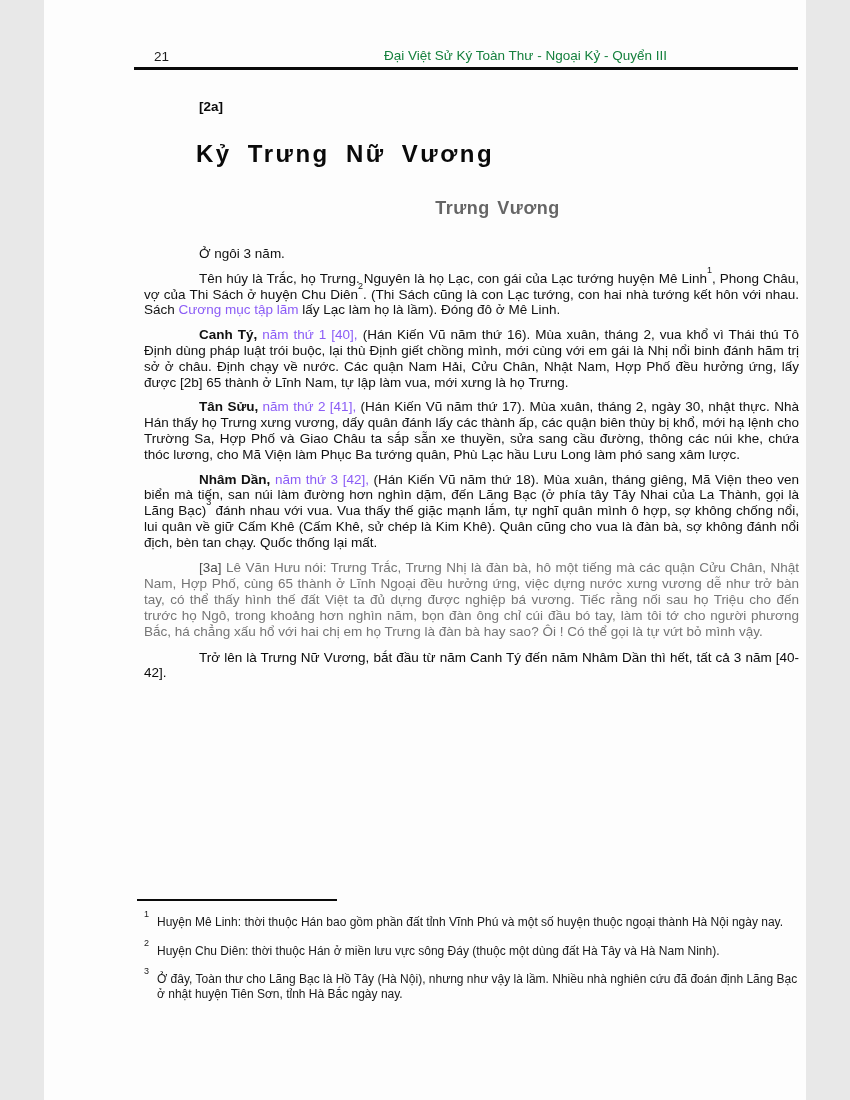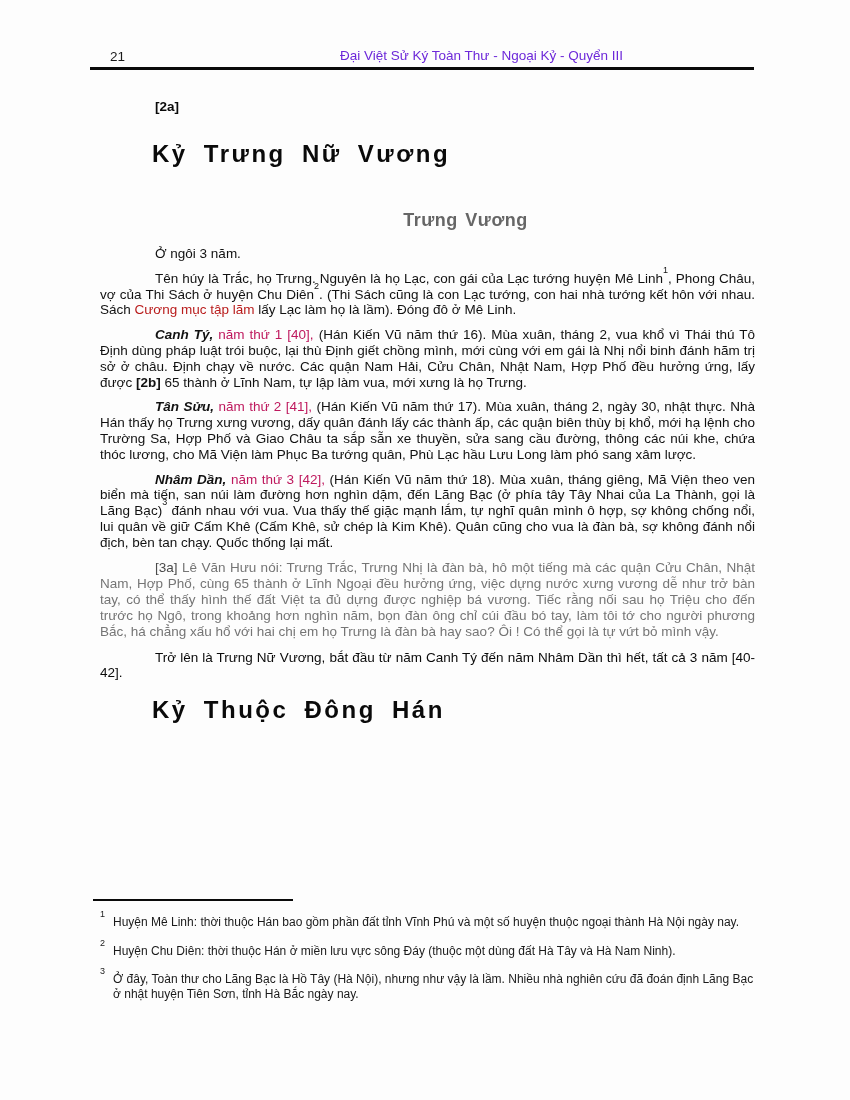--- a/index.html
+++ b/index.html
@@ -1,34 +1,34 @@
 <!DOCTYPE html>
 <html lang="vi"><head>
 <meta charset="utf-8">
 <style>
   html, body { margin: 0; padding: 0; background: #e8e8e8; }
   .page {
     position: relative;
-    width: 850px;
+    width: 762px;
     height: 1100px;
     margin: 0 auto;
     background: #fdfdfd;
     font-family: "Liberation Sans", sans-serif;
     color: #111;
     overflow: hidden;
   }
 
   
   .header-pageno {
     position: absolute; top: 49px; left: 110px;
     font-size: 13.5px; color: #1a1a1a;
   }
   .header-title {
     position: absolute; top: 48px; left: 340px;
-    font-size: 13.5px; color: #6d28d9; white-space: nowrap;
+    font-size: 13.5px; color: #15803d; white-space: nowrap;
   }
   .header-rule {
     position: absolute; top: 67px; left: 90px; width: 664px; height: 3px;
     background: #0a0a0a;
   }
 
   
   .folio {
     position: absolute; top: 99px; left: 155px;
     font-size: 13.5px; font-weight: bold; color: #0a0a0a;
@@ -39,38 +39,38 @@
     position: absolute; left: 100px; width: 655px;
     padding-left: 52px; box-sizing: border-box;
     margin: 0; 
     font-size: 24px; font-weight: bold; color: #0a0a0a;
     letter-spacing: 2.5px; word-spacing: 7px;
   }
   .ky-title.first { top: 140px; }
   .sub-title {
     position: absolute; top: 198px; left: 100px; width: 655px;
     padding-left: 52px; box-sizing: border-box;
-    margin: 12px; text-align: center;
+    margin: 0; text-align: center;
     font-size: 18px; font-weight: bold; color: #666666;
     letter-spacing: 0.5px; word-spacing: 2px;
   }
 
   
   .body-flow {
     position: absolute; top: 240px; left: 100px; width: 655px;
     font-size: 13.5px; line-height: 15.8px; text-align: justify;
   }
   .body-flow p {
     margin: 9px 0 0 0; text-indent: 55px;
   }
   .body-flow p.first { margin-top: 6px; }
-  .era { font-weight: bold; font-style: italic; }
-  .gray-label { color: #be185d; }
-  .gray-book { color: #b91c1c; }
-  .inline-folio { font-weight: bold; }
+  .era { font-weight: bold; }
+  .gray-label { color: #8b5cf6; }
+  .gray-book { color: #8b5cf6; }
+  .inline-folio { font-weight: normal; }
   sup.fnref {
     font-size: 9px; line-height: 0; vertical-align: top;
     position: relative; top: -1px;
   }
 
   .quote {
     margin: 9px 0 0 98px; text-indent: 50px;
     color: #757575; line-height: 16.2px; text-align: justify;
   }
   .quote .q-marker { font-weight: normal; color: #4a4a4a; }
@@ -115,21 +115,20 @@
     <p><span class="era">Canh Tý,</span><span class="gray-label"> năm thứ 1 [40], </span><span>(Hán Kiến Vũ năm thứ 16).  Mùa xuân, tháng 2, vua khổ vì Thái thú Tô Định dùng pháp luật trói buộc, lại thù Định giết chồng mình, mới cùng với em gái là Nhị nổi binh đánh hãm trị sở ở châu.  Định chạy về nước.  Các quận Nam Hải, Cửu Chân, Nhật Nam, Hợp Phố đều hưởng ứng, lấy được </span><span class="inline-folio">[2b]</span><span> 65 thành ở Lĩnh Nam, tự lập làm vua, mới xưng là họ Trưng.</span></p>
 
     <p><span class="era">Tân Sửu,</span><span class="gray-label"> năm thứ 2 [41], </span><span>(Hán Kiến Vũ năm thứ 17).  Mùa xuân, tháng 2, ngày 30, nhật thực. Nhà Hán thấy họ Trưng xưng vương, dấy quân đánh lấy các thành ấp, các quận biên thùy bị khổ, mới hạ lệnh cho Trường Sa, Hợp Phố và Giao Châu ta sắp sẵn xe thuyền, sửa sang cầu đường, thông các núi khe, chứa thóc lương, cho Mã Viện làm Phục Ba tướng quân, Phù Lạc hầu Lưu Long làm phó sang xâm lược.</span></p>
 
     <p><span class="era">Nhâm Dần,</span><span class="gray-label"> năm thứ 3 [42], </span><span>(Hán Kiến Vũ năm thứ 18).  Mùa xuân, tháng giêng, Mã Viện theo ven biển mà tiến, san núi làm đường hơn nghìn dặm, đến Lãng Bạc (ở phía tây Tây Nhai của La Thành, gọi là Lãng Bạc)</span><sup class="fnref">3</sup><span> đánh nhau với vua.  Vua thấy thế giặc mạnh lắm, tự nghĩ quân mình ô hợp, sợ không chống nổi, lui quân về giữ Cấm Khê (Cấm Khê, sử chép là Kim Khê).  Quân cũng cho vua là đàn bà, sợ không đánh nổi địch, bèn tan chạy.  Quốc thống lại mất.</span></p>
 
     <p class="quote"><span class="q-marker">[3a]</span><span> Lê Văn Hưu nói: Trưng Trắc, Trưng Nhị là đàn bà, hô một tiếng mà các quận Cửu Chân, Nhật Nam, Hợp Phố, cùng 65 thành ở Lĩnh Ngoại đều hưởng ứng, việc dựng nước xưng vương dễ như trở bàn tay, có thể thấy hình thế đất Việt ta đủ dựng được nghiệp bá vương.  Tiếc rằng nối sau họ Triệu cho đến trước họ Ngô, trong khoảng hơn nghìn năm, bọn đàn ông chỉ cúi đầu bó tay, làm tôi tớ cho người phương Bắc, há chẳng xấu hổ với hai chị em họ Trưng là đàn bà hay sao?  Ôi ! Có thể gọi là tự vứt bỏ mình vậy.</span></p>
 
     <p class="closing"><span>Trở lên là Trưng Nữ Vương, bắt đầu từ năm Canh Tý đến năm Nhâm Dần thì hết, tất cả 3 năm [40-42].</span></p>
 
-    <h1 class="ky-title second">Kỷ Thuộc Đông Hán</h1>
 
   </div>
 
   <div class="footnotes">
     <div class="fn-rule"></div>
     <div class="fn"><sup class="fnnum">1</sup><span>Huyện Mê Linh: thời thuộc Hán bao gồm phần đất tỉnh Vĩnh Phú và một số huyện thuộc ngoại thành Hà Nội ngày nay.</span></div>
     <div class="fn"><sup class="fnnum">2</sup><span>Huyện Chu Diên: thời thuộc Hán ở miền lưu vực sông Đáy (thuộc một dùng đất Hà Tây và Hà Nam Ninh).</span></div>
     <div class="fn"><sup class="fnnum">3</sup><span>Ở đây, Toàn thư cho Lãng Bạc là Hồ Tây (Hà Nội), nhưng như vậy là lầm.  Nhiều nhà nghiên cứu đã đoán định Lãng Bạc ở nhật huyện Tiên Sơn, tỉnh Hà Bắc ngày nay.</span></div>
   </div>
 

